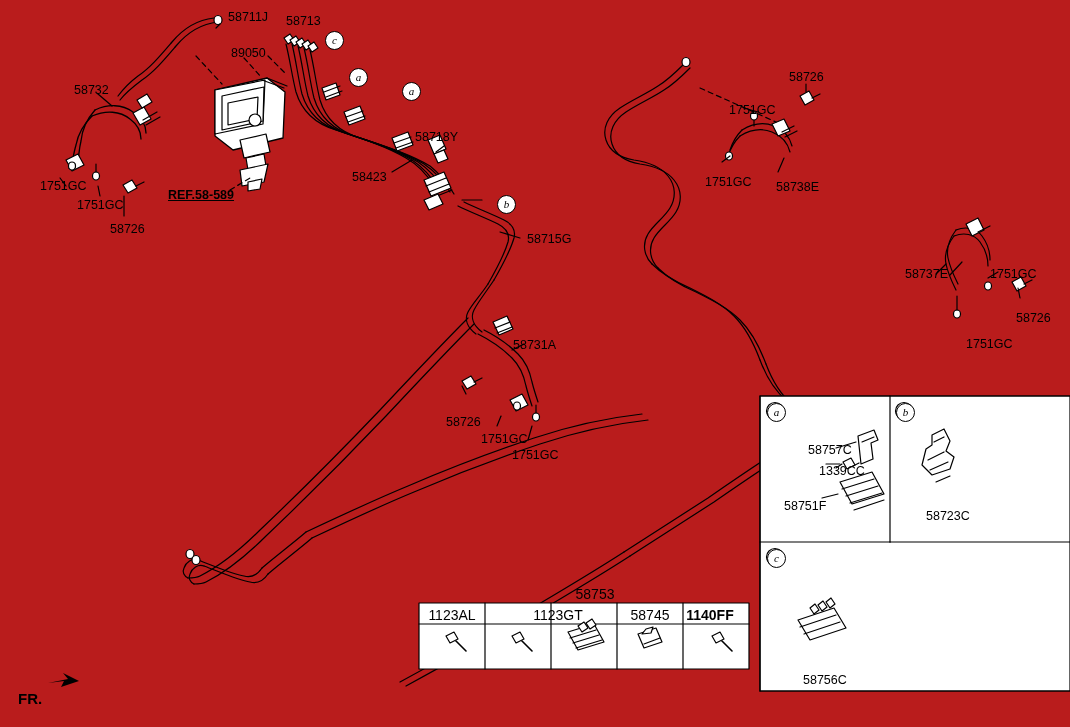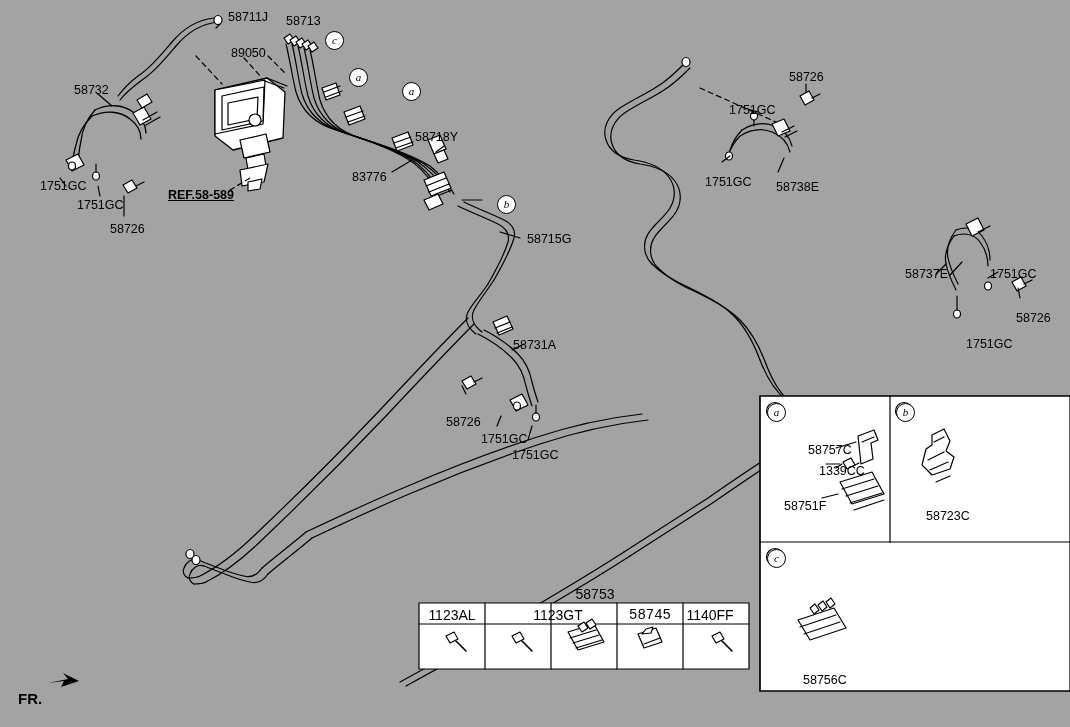--- a/index.html
+++ b/index.html
@@ -8,21 +8,21 @@
     background: #ffffff;
   }
   body {
     font-family: "Liberation Sans", sans-serif;
   }
   #root {
     position: relative;
     width: 1070px;
     height: 727px;
     overflow: hidden;
-    background: #a3a3a3;
+    background: #b91c1c;
   }
   #diagram-svg {
     position: absolute;
     left: 0;
     top: 0;
     width: 1070px;
     height: 727px;
   }
   .lbl {
     position: absolute;
@@ -329,21 +329,21 @@
     </g>
   </svg>
 
   <div class="lbl" style="left:228px; top:10px;">58711J</div>
   <div class="lbl" style="left:286px; top:14px;">58713</div>
   <div class="lbl" style="left:231px; top:46px;">89050</div>
   <div class="lbl" style="left:74px; top:83px;">58732</div>
   <div class="lbl" style="left:40px; top:179px;">1751GC</div>
   <div class="lbl" style="left:77px; top:198px;">1751GC</div>
   <div class="lbl" style="left:110px; top:222px;">58726</div>
-  <div class="lbl" style="left:352px; top:170px;">83776</div>
+  <div class="lbl" style="left:352px; top:170px;">58423</div>
   <div class="lbl" style="left:415px; top:130px;">58718Y</div>
   <div class="lbl" style="left:527px; top:232px;">58715G</div>
   <div class="lbl" style="left:513px; top:338px;">58731A</div>
   <div class="lbl" style="left:446px; top:415px;">58726</div>
   <div class="lbl" style="left:481px; top:432px;">1751GC</div>
   <div class="lbl" style="left:512px; top:448px;">1751GC</div>
   <div class="lbl" style="left:789px; top:70px;">58726</div>
   <div class="lbl" style="left:729px; top:103px;">1751GC</div>
   <div class="lbl" style="left:705px; top:175px;">1751GC</div>
   <div class="lbl" style="left:776px; top:180px;">58738E</div>
@@ -366,16 +366,16 @@
 
   <div class="lbl" style="left:808px; top:443px;">58757C</div>
   <div class="lbl" style="left:771px; top:464px;margin-left:48px;">1339CC</div>
   <div class="lbl" style="left:784px; top:499px;">58751F</div>
   <div class="lbl" style="left:926px; top:509px;">58723C</div>
   <div class="lbl" style="left:803px; top:673px;">58756C</div>
 
   <div class="tbl-cell-label" style="left:419px; top:607px; width:66px;">1123AL</div>
   <div class="tbl-cell-label" style="left:485px; top:607px; width:66px;padding-left:40px;">1123GT</div>
   <div class="tbl-cell-label" style="left:551px; top:586px; width:88px;">58753</div>
-  <div class="tbl-cell-label" style="left:617px; top:607px; width:66px;font-family:Liberation Mono, monospace;">58745</div>
-  <div class="tbl-cell-label" style="left:683px; top:607px; width:54px;">1140FF</div>
+  <div class="tbl-cell-label" style="left:617px; top:607px; width:66px;">58745</div>
+  <div class="tbl-cell-label" style="left:683px; top:607px; width:54px;font-weight:bold;">1140FF</div>
 
 </div>
 
 </body></html>

